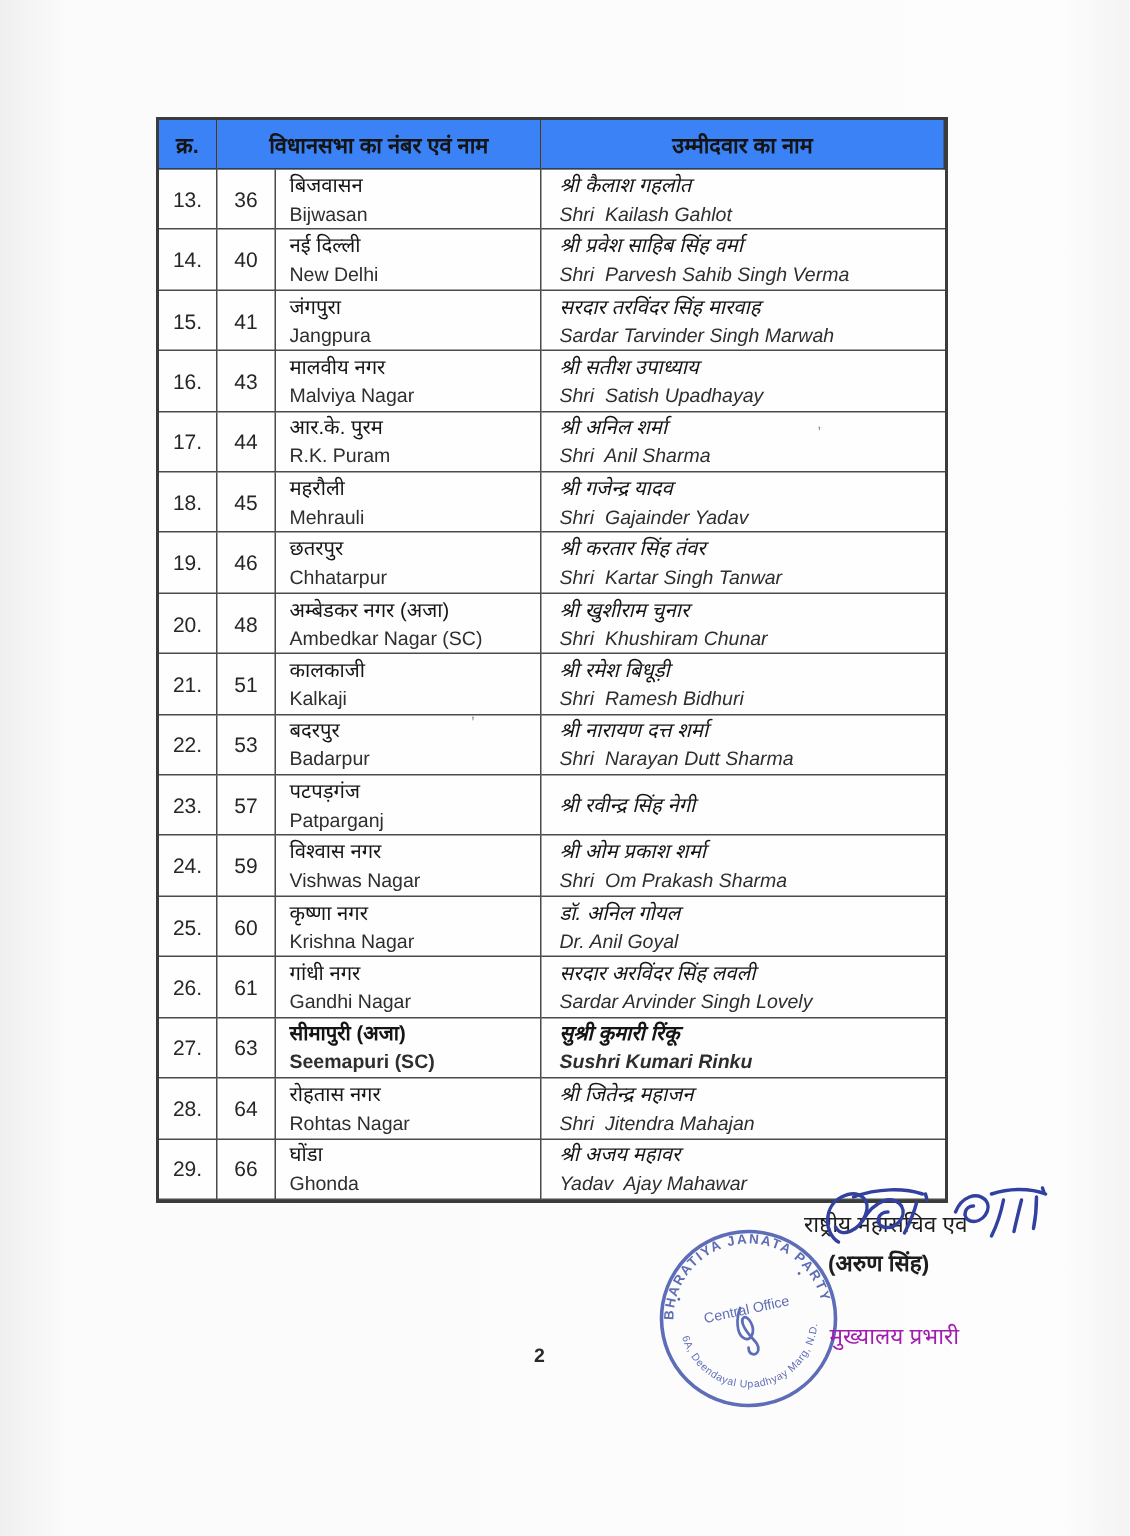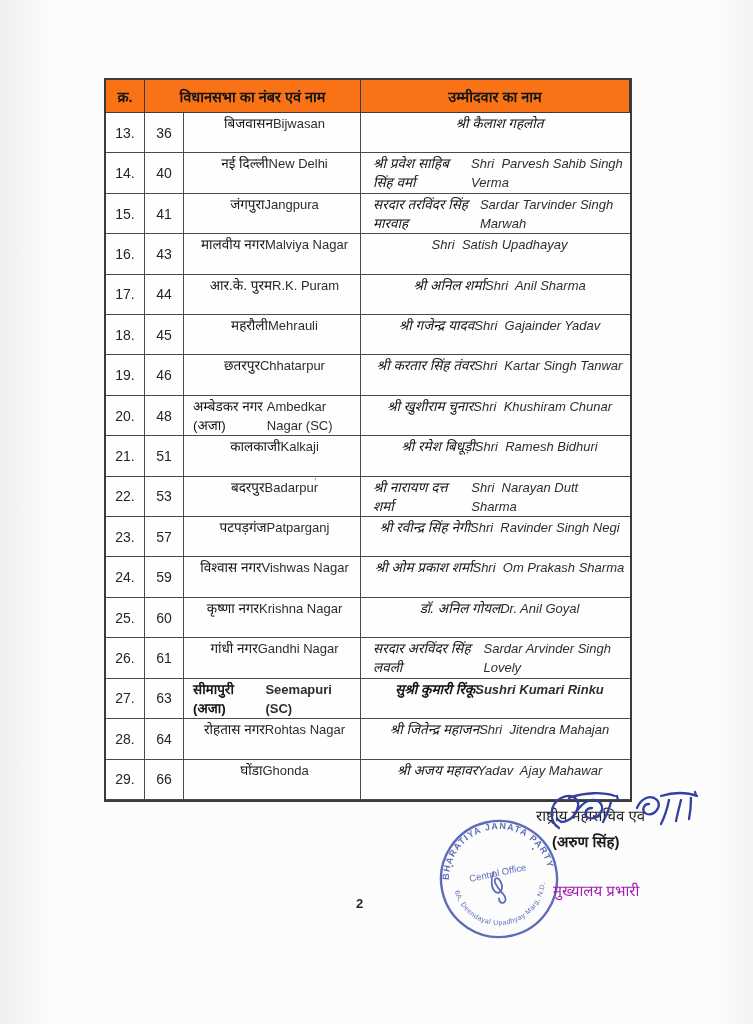--- a/index.html
+++ b/index.html
@@ -19,42 +19,42 @@
     position:absolute;left:104px;top:78px;width:528px;
     border:2px solid #3c3c3c;
     background:#fefefe;
     display:grid;
     grid-template-columns:39px 39px 177px 1fr;
     grid-template-rows:33px repeat(17,40.42px);
     z-index:2;
     box-sizing:border-box;
   }
   .hcell{
-    background:#f97316;
+    background:#3b82f6;
     border-bottom:1.6px solid #3c3c3c;
     border-right:1.5px solid #3c3c3c;
     display:flex;align-items:center;justify-content:center;
     font-weight:bold;font-size:14.5px;color:#141414;
   }
   .hcell.h-span{grid-column:2 / 4;}
   .hcell:last-child{border-right:none;}
   .trow{display:contents;}
   .cell{
     border-right:1.5px solid #4b4b4b;
     border-bottom:1.5px solid #4b4b4b;
     overflow:hidden;box-sizing:border-box;
     background:transparent;
   }
   .c-cand{border-right:none;font-style:italic;}
   .c-serial,.c-num{
     display:flex;align-items:center;justify-content:center;
     font-size:14px;color:#262626;
   }
   .c-name,.c-cand{
-    display:flex;flex-direction:row;justify-content:center;
+    display:flex;flex-direction:column;justify-content:center;
     padding:1px 4px 1px 9px;
   }
   .c-cand{padding-left:12px;}
   .hi{font-size:13.5px;line-height:19px;color:#141414;white-space:pre-wrap;}
   .en{font-size:13px;line-height:19px;color:#2e2e2e;white-space:pre-wrap;}
   .trow.bold .hi,.trow.bold .en{font-weight:bold;}
   
   .stamp{position:absolute;left:433px;top:813px;width:132px;height:132px;z-index:3;opacity:.82;transform:rotate(-12deg);}
   .signature{position:absolute;left:545px;top:788px;width:158px;height:52px;z-index:5;}
   .sign-name{position:absolute;left:552px;top:831px;width:120px;font-size:15px;font-weight:bold;color:#1d1d1d;z-index:4;white-space:nowrap;}
@@ -79,20 +79,21 @@
       </div>
     <div class="cell c-num">
         <span>36</span>
       </div>
     <div class="cell c-name">
       <div class="hi">बिजवासन</div>
       <div class="en">Bijwasan</div>
     </div>
     <div class="cell c-cand">
       <div class="hi">श्री कैलाश गहलोत</div>
+      <div class="en">Shri  Kailash Gahlot</div>
     </div>
   </div>
 
   <div class="trow">
     <div class="cell c-serial">
         <span>14.</span>
       </div>
     <div class="cell c-num">
         <span>40</span>
       </div>
@@ -128,20 +129,21 @@
         <span>16.</span>
       </div>
     <div class="cell c-num">
         <span>43</span>
       </div>
     <div class="cell c-name">
       <div class="hi">मालवीय नगर</div>
       <div class="en">Malviya Nagar</div>
     </div>
     <div class="cell c-cand">
+      <div class="hi">श्री सतीश उपाध्याय</div>
       <div class="en">Shri  Satish Upadhayay</div>
     </div>
   </div>
 
   <div class="trow">
     <div class="cell c-serial">
         <span>17.</span>
       </div>
     <div class="cell c-num">
         <span>44</span>
@@ -247,21 +249,20 @@
       </div>
     <div class="cell c-num">
         <span>57</span>
       </div>
     <div class="cell c-name">
       <div class="hi">पटपड़गंज</div>
       <div class="en">Patparganj</div>
     </div>
     <div class="cell c-cand">
       <div class="hi">श्री रवीन्द्र सिंह नेगी</div>
-      <div class="en">Shri  Ravinder Singh Negi</div>
     </div>
   </div>
 
   <div class="trow">
     <div class="cell c-serial">
         <span>24.</span>
       </div>
     <div class="cell c-num">
         <span>59</span>
       </div>

